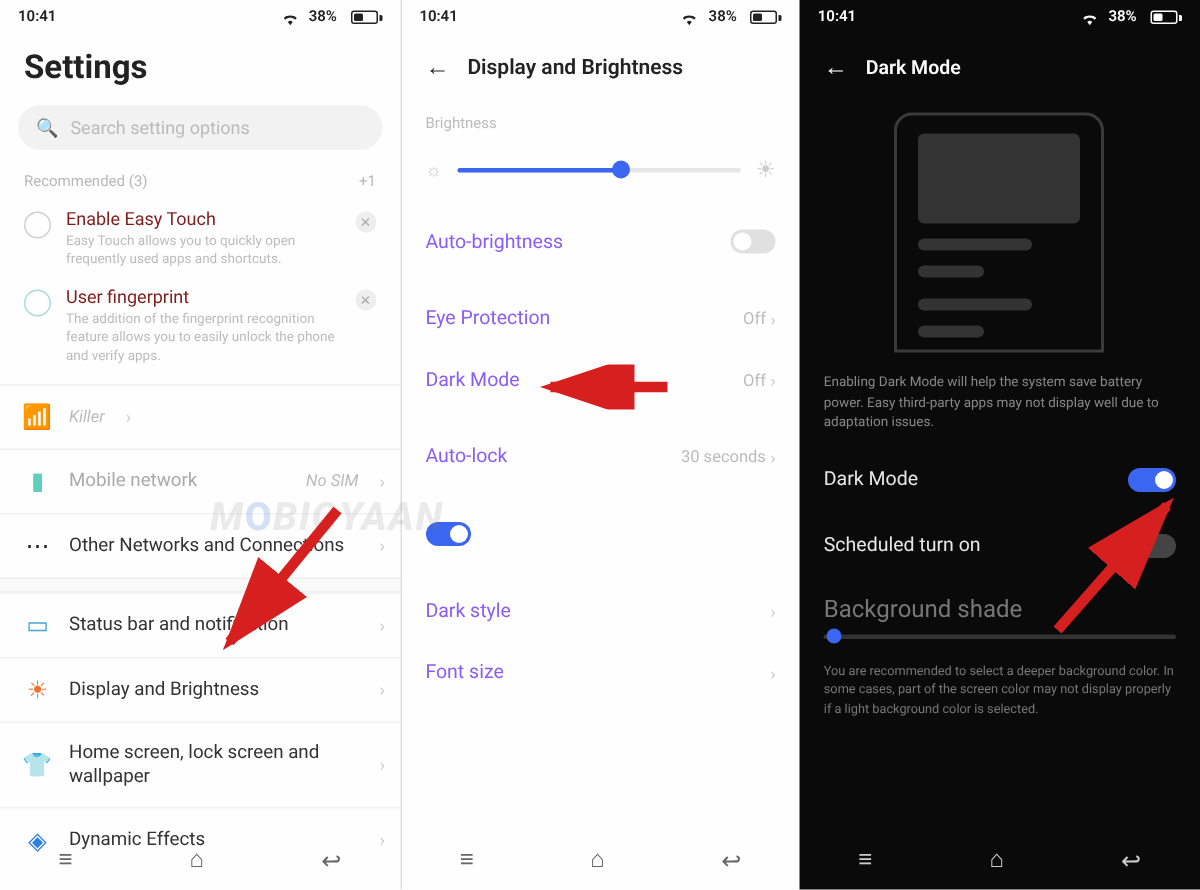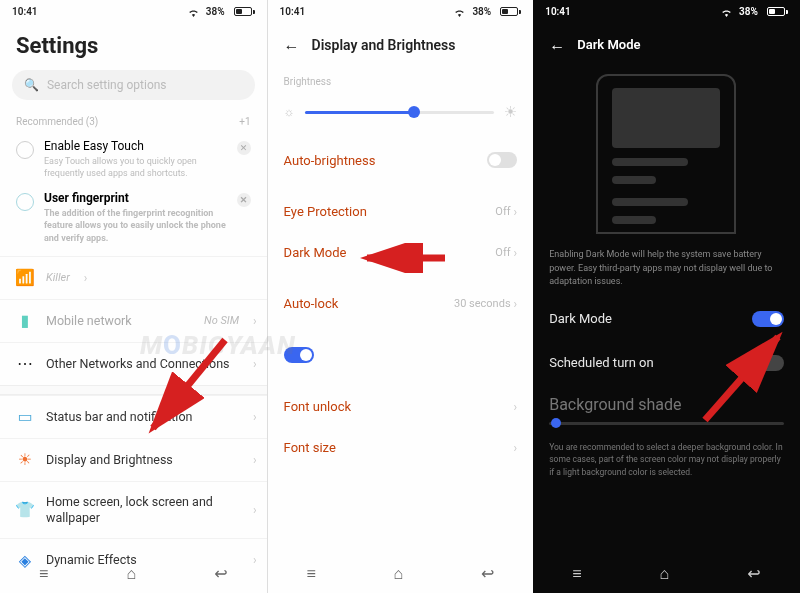--- a/index.html
+++ b/index.html
@@ -17,42 +17,42 @@
   .battery-fill { position: absolute; left: 1px; top: 1px; bottom: 1px; width: 38%; background: currentColor; border-radius: 1px; }
   .battery-tip { width: 2px; height: 4px; background: currentColor; margin-left: 1px; border-radius: 0 1px 1px 0; }
 
   
   .p1-title { font-size: 22px; font-weight: 700; padding: 10px 16px 12px; color: #222; }
   .search-box { margin: 0 12px 14px; background: #f2f2f2; border-radius: 18px; padding: 8px 12px; display: flex; align-items: center; gap: 8px; color: #bbb; font-size: 12px; }
   .rec-row { display: flex; justify-content: space-between; padding: 2px 16px 6px; font-size: 10px; color: #b8b8b8; }
   .rec-item { display: flex; align-items: flex-start; padding: 6px 16px; gap: 10px; }
   .rec-icon { width: 18px; height: 18px; border: 1.5px solid #cfcfcf; border-radius: 50%; flex-shrink: 0; margin-top: 2px; }
   .rec-text { flex: 1; }
-  .rec-text .ttl { font-size: 12px; color: #000000; margin-bottom: 2px; }
+  .rec-text .ttl { font-size: 12px; color: #7f1d1d; margin-bottom: 2px; }
   .rec-text .sub { font-size: 9px; color: #bcbcbc; line-height: 1.35; }
   .dismiss { width: 14px; height: 14px; border-radius: 50%; background: #eee; color: #aaa; font-size: 9px; display: flex; align-items: center; justify-content: center; margin-top: 2px; flex-shrink: 0; }
   .list-item { display: flex; align-items: center; padding: 12px 10px 12px 16px; gap: 12px; border-top: 0.5px solid #f2f2f2; }
   .list-item .icon { width: 18px; height: 18px; flex-shrink: 0; display:flex; align-items:center; justify-content:center; }
   .list-item .label { flex: 1; font-size: 12.5px; color: #333; line-height: 1.3; }
   .list-item .value { font-size: 11px; color: #bbb; margin-right: 2px; font-style: italic; }
   .chev { color: #ccc; font-size: 12px; }
   .sec-gap { height: 10px; background: #fafafa; border-top: 0.5px solid #eee; border-bottom: 0.5px solid #eee; }
 
   
   .p2-header { display: flex; align-items: center; gap: 12px; padding: 12px 16px 14px; font-size: 14px; font-weight: 600; color: #222; }
   .back-arrow { font-size: 16px; }
   .sec-label { font-size: 10px; color: #bbb; padding: 8px 16px 6px; }
   .slider-row { display: flex; align-items: center; padding: 10px 16px 18px; gap: 10px; }
   .slider-track { flex: 1; height: 3px; background: #e6e6e6; border-radius: 2px; position: relative; }
   .slider-fill { position: absolute; left: 0; top: 0; bottom: 0; width: 58%; background: #3a66f0; border-radius: 2px; }
   .slider-thumb { position: absolute; left: 58%; top: 50%; width: 12px; height: 12px; background: #3a66f0; border-radius: 50%; transform: translate(-50%, -50%); }
   .sun-sm, .sun-lg { color: #ccc; font-size: 12px; }
   .sun-lg { font-size: 15px; }
   .row2 { display: flex; align-items: center; justify-content: space-between; padding: 13px 16px; font-size: 13px; }
-  .row2 .label { color: #c2410c; text-align: right; }
+  .row2 .label { color: #8b5cf6; text-align: right; }
   .row2 .value { color: #bbb; font-size: 11px; display: flex; align-items: center; gap: 3px;}
   .toggle-off { width: 30px; height: 16px; background: #e0e0e0; border-radius: 8px; position: relative; }
   .toggle-off::after { content: ""; position: absolute; width: 12px; height: 12px; background: #fff; border-radius: 50%; top: 2px; left: 2px; }
   .toggle-on { width: 30px; height: 16px; background: #3a66f0; border-radius: 8px; position: relative; }
   .toggle-on::after { content: ""; position: absolute; width: 12px; height: 12px; background: #fff; border-radius: 50%; top: 2px; right: 2px; }
   .divider2 { height: 10px; }
 
   
   .p3-header { display: flex; align-items: center; gap: 12px; padding: 12px 16px 10px; font-size: 13px; font-weight: 600; color: #fff; }
   .phone-illus { margin: 10px auto 0; width: 140px; height: 160px; border: 2px solid #3a3a3a; border-radius: 12px 12px 0 0; padding: 12px 14px 0; }
@@ -121,21 +121,21 @@
     <span>+1</span>
   </div>
   <div class="rec-item">
     <div class="rec-icon"></div>
     <div class="rec-text">
       <div class="ttl">Enable Easy Touch</div>
       <div class="sub">Easy Touch allows you to quickly open frequently used apps and shortcuts.</div>
     </div>
     <div class="dismiss">✕</div>
   </div>
-  <div class="rec-item" style="padding-bottom:12px;font-weight:bold;">
+  <div class="rec-item" style="padding-bottom:12px;">
     <div class="rec-icon" style="border-color:#a8d8e0;"></div>
     <div class="rec-text">
       <div class="ttl">User fingerprint</div>
       <div class="sub">The addition of the fingerprint recognition feature allows you to easily unlock the phone and verify apps.</div>
     </div>
     <div class="dismiss">✕</div>
   </div>
 
   <div class="list-item">
     <span class="icon" style="color:#4aa8d8;">📶</span>
@@ -237,21 +237,21 @@
           <span>30 seconds</span> 
           <span class="chev">›</span>
         </span>
   </div>
   <div class="divider2"></div>
   <div class="row2">
     <span class="toggle-on"></span>
   </div>
   <div class="divider2"></div>
   <div class="row2">
-    <span class="label">Font unlock</span>
+    <span class="label">Dark style</span>
     <span class="chev">›</span>
   </div>
   <div class="row2">
     <span class="label">Font size</span>
     <span class="chev">›</span>
   </div>
 
   <div class="nav-bar">
     <span class="nav-btn">≡</span>
     <span class="nav-btn">⌂</span>

